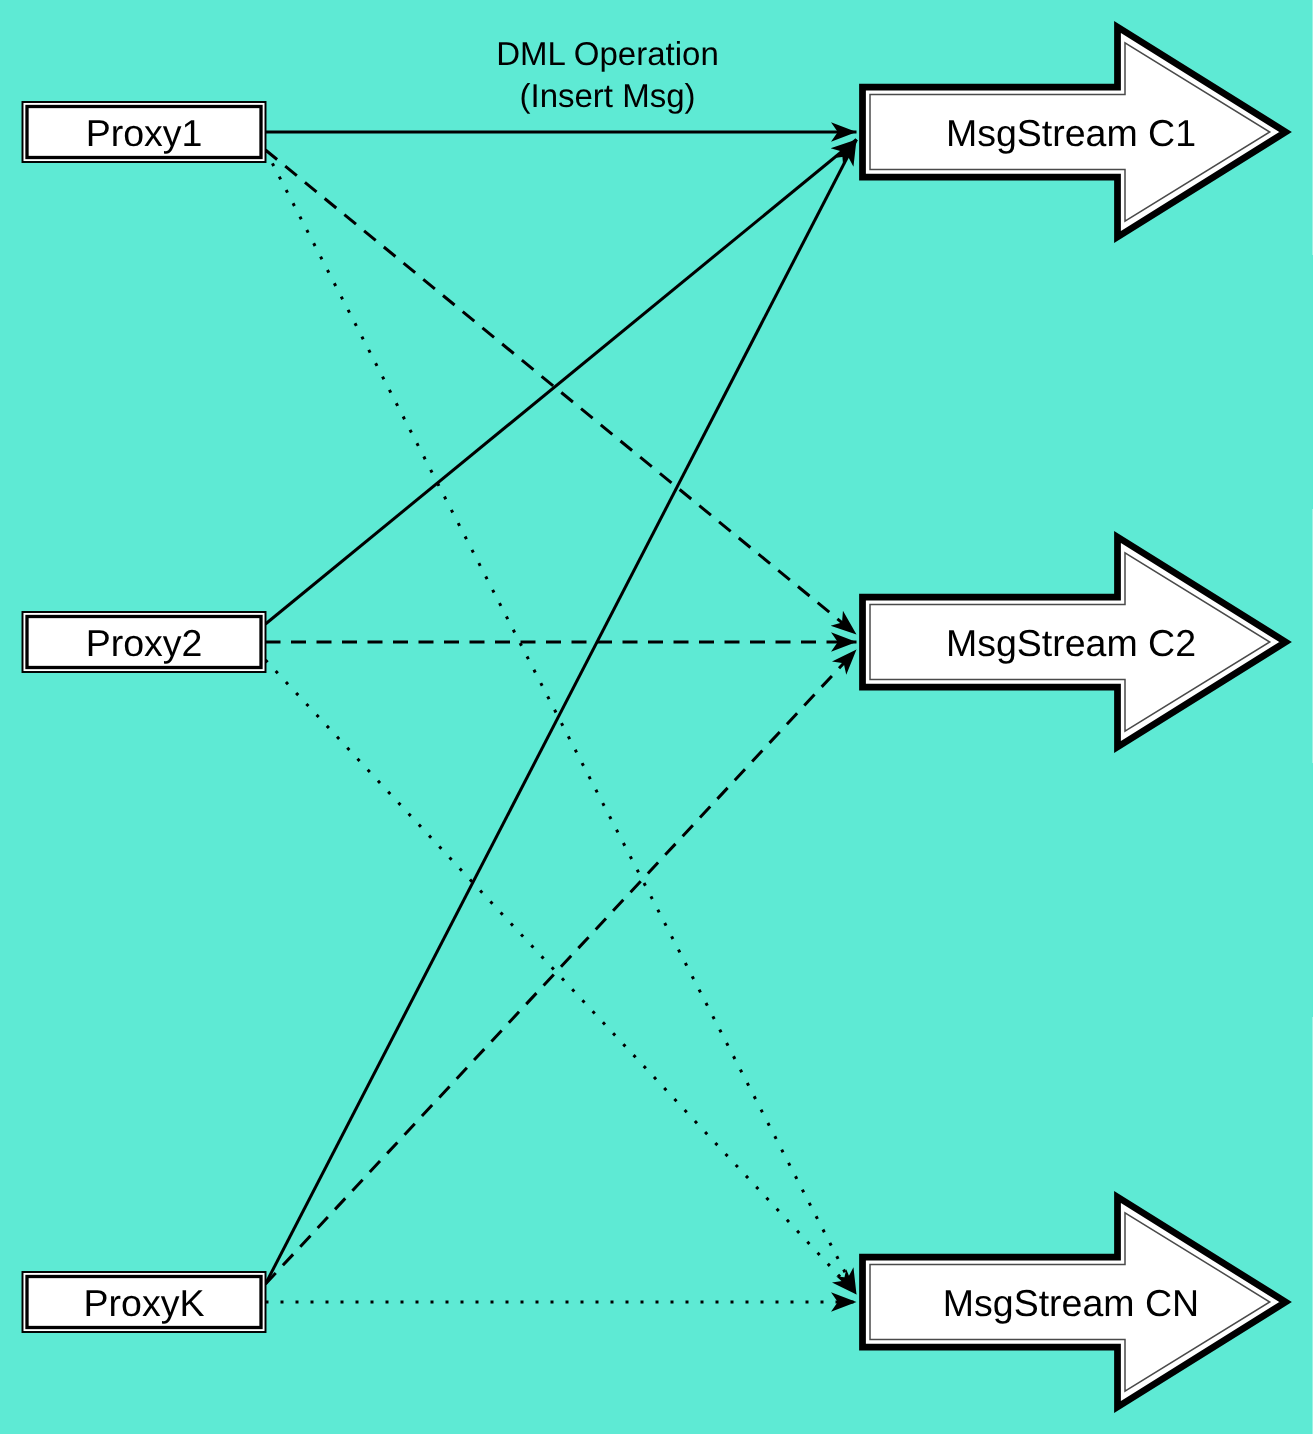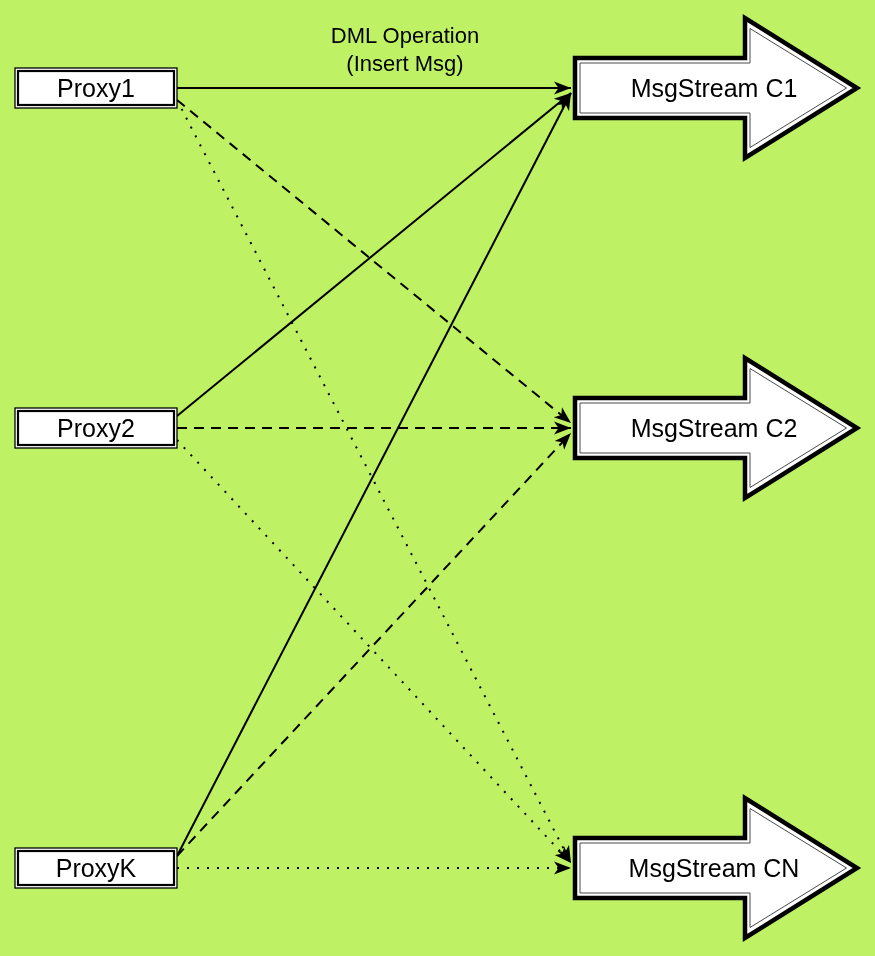--- a/index.html
+++ b/index.html
@@ -3,21 +3,21 @@
 <meta charset="utf-8">
 <style>
   html, body {
     margin: 0;
     padding: 0;
     background: #ffffff;
   }
   .canvas-wrap {
     width: 875px;
     height: 956px;
-    background: #bef264;
+    background: #5eead4;
   }
   svg { display: block; }
 
   .box-outer {
     fill: #ffffff;
     stroke: #000000;
     stroke-width: 1.3;
   }
   .box-inner {
     fill: none;

